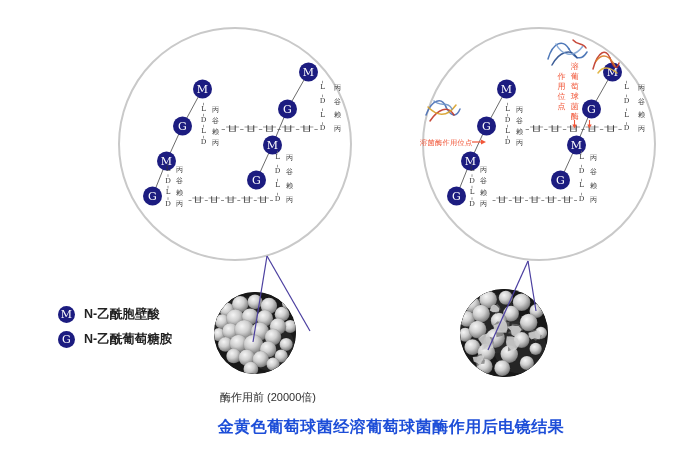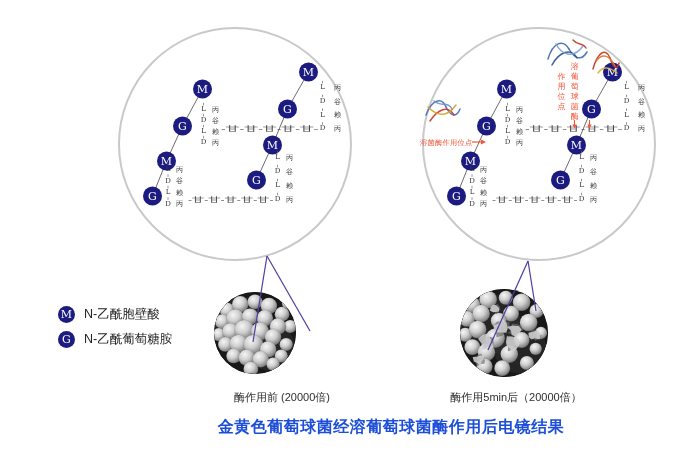--- a/index.html
+++ b/index.html
@@ -13,23 +13,23 @@
   .emwrap{position:absolute;border-radius:50%;overflow:hidden;background:#181818;z-index:1;}
   #em-before-wrap{left:214px;top:292px;width:82px;height:82px;}
   #em-after-wrap{left:460px;top:289px;width:88px;height:88px;}
   .emwrap svg{display:block;width:100%;height:100%;}
   #callouts{position:absolute;left:0;top:0;z-index:5;pointer-events:none;}
   .legend{position:absolute;left:58px;top:306px;}
   .legend-item{display:flex;align-items:center;margin-bottom:8px;}
   .lcirc{display:inline-block;width:17px;height:17px;border-radius:50%;color:#fff;
          text-align:center;line-height:17px;font-size:11px;
          font-family:"DejaVu Serif","Liberation Serif",serif;}
-  .llabel{margin-left:9px;font-size:12.5px;color:#222;}
+  .llabel{margin-left:9px;font-size:12.5px;color:#222;font-weight:bold;}
   .caption{position:absolute;top:390px;width:200px;text-align:center;font-size:11px;color:#2e2e2e;}
-  #cap-before{left:182px;}
+  #cap-before{left:168px;}
   #cap-after{left:416px;}
   .title{position:absolute;left:171px;top:417px;width:440px;text-align:center;
          font-size:16px;font-weight:600;color:#1d4ed8;letter-spacing:0.5px;}
 </style>
 </head>
 <body>
 
 <div class="canvas">
 
   <div class="bigcircle" id="circle-before" style="border-color: rgb(201, 201, 201);">
@@ -402,16 +402,15 @@
   </div>
 
   <svg id="callouts" width="700" height="463">
       <line x1="267" y1="256" x2="253" y2="342" stroke="#4b3fa0" stroke-width="1.2"></line>
       <line x1="267" y1="256" x2="310" y2="331" stroke="#4b3fa0" stroke-width="1.2"></line>
       <line x1="528" y1="261" x2="488" y2="350" stroke="#4b3fa0" stroke-width="1.2"></line>
       <line x1="528" y1="261" x2="536" y2="311" stroke="#4b3fa0" stroke-width="1.2"></line>
     </svg>
 
   <div class="caption" id="cap-before">酶作用前 (20000倍)</div>
-  <div class="caption" id="cap-after">酶作用5min后（20000倍）</div>
 
   <div class="title">金黄色葡萄球菌经溶葡萄球菌酶作用后电镜结果</div>
 </div>
 
 </body></html>

